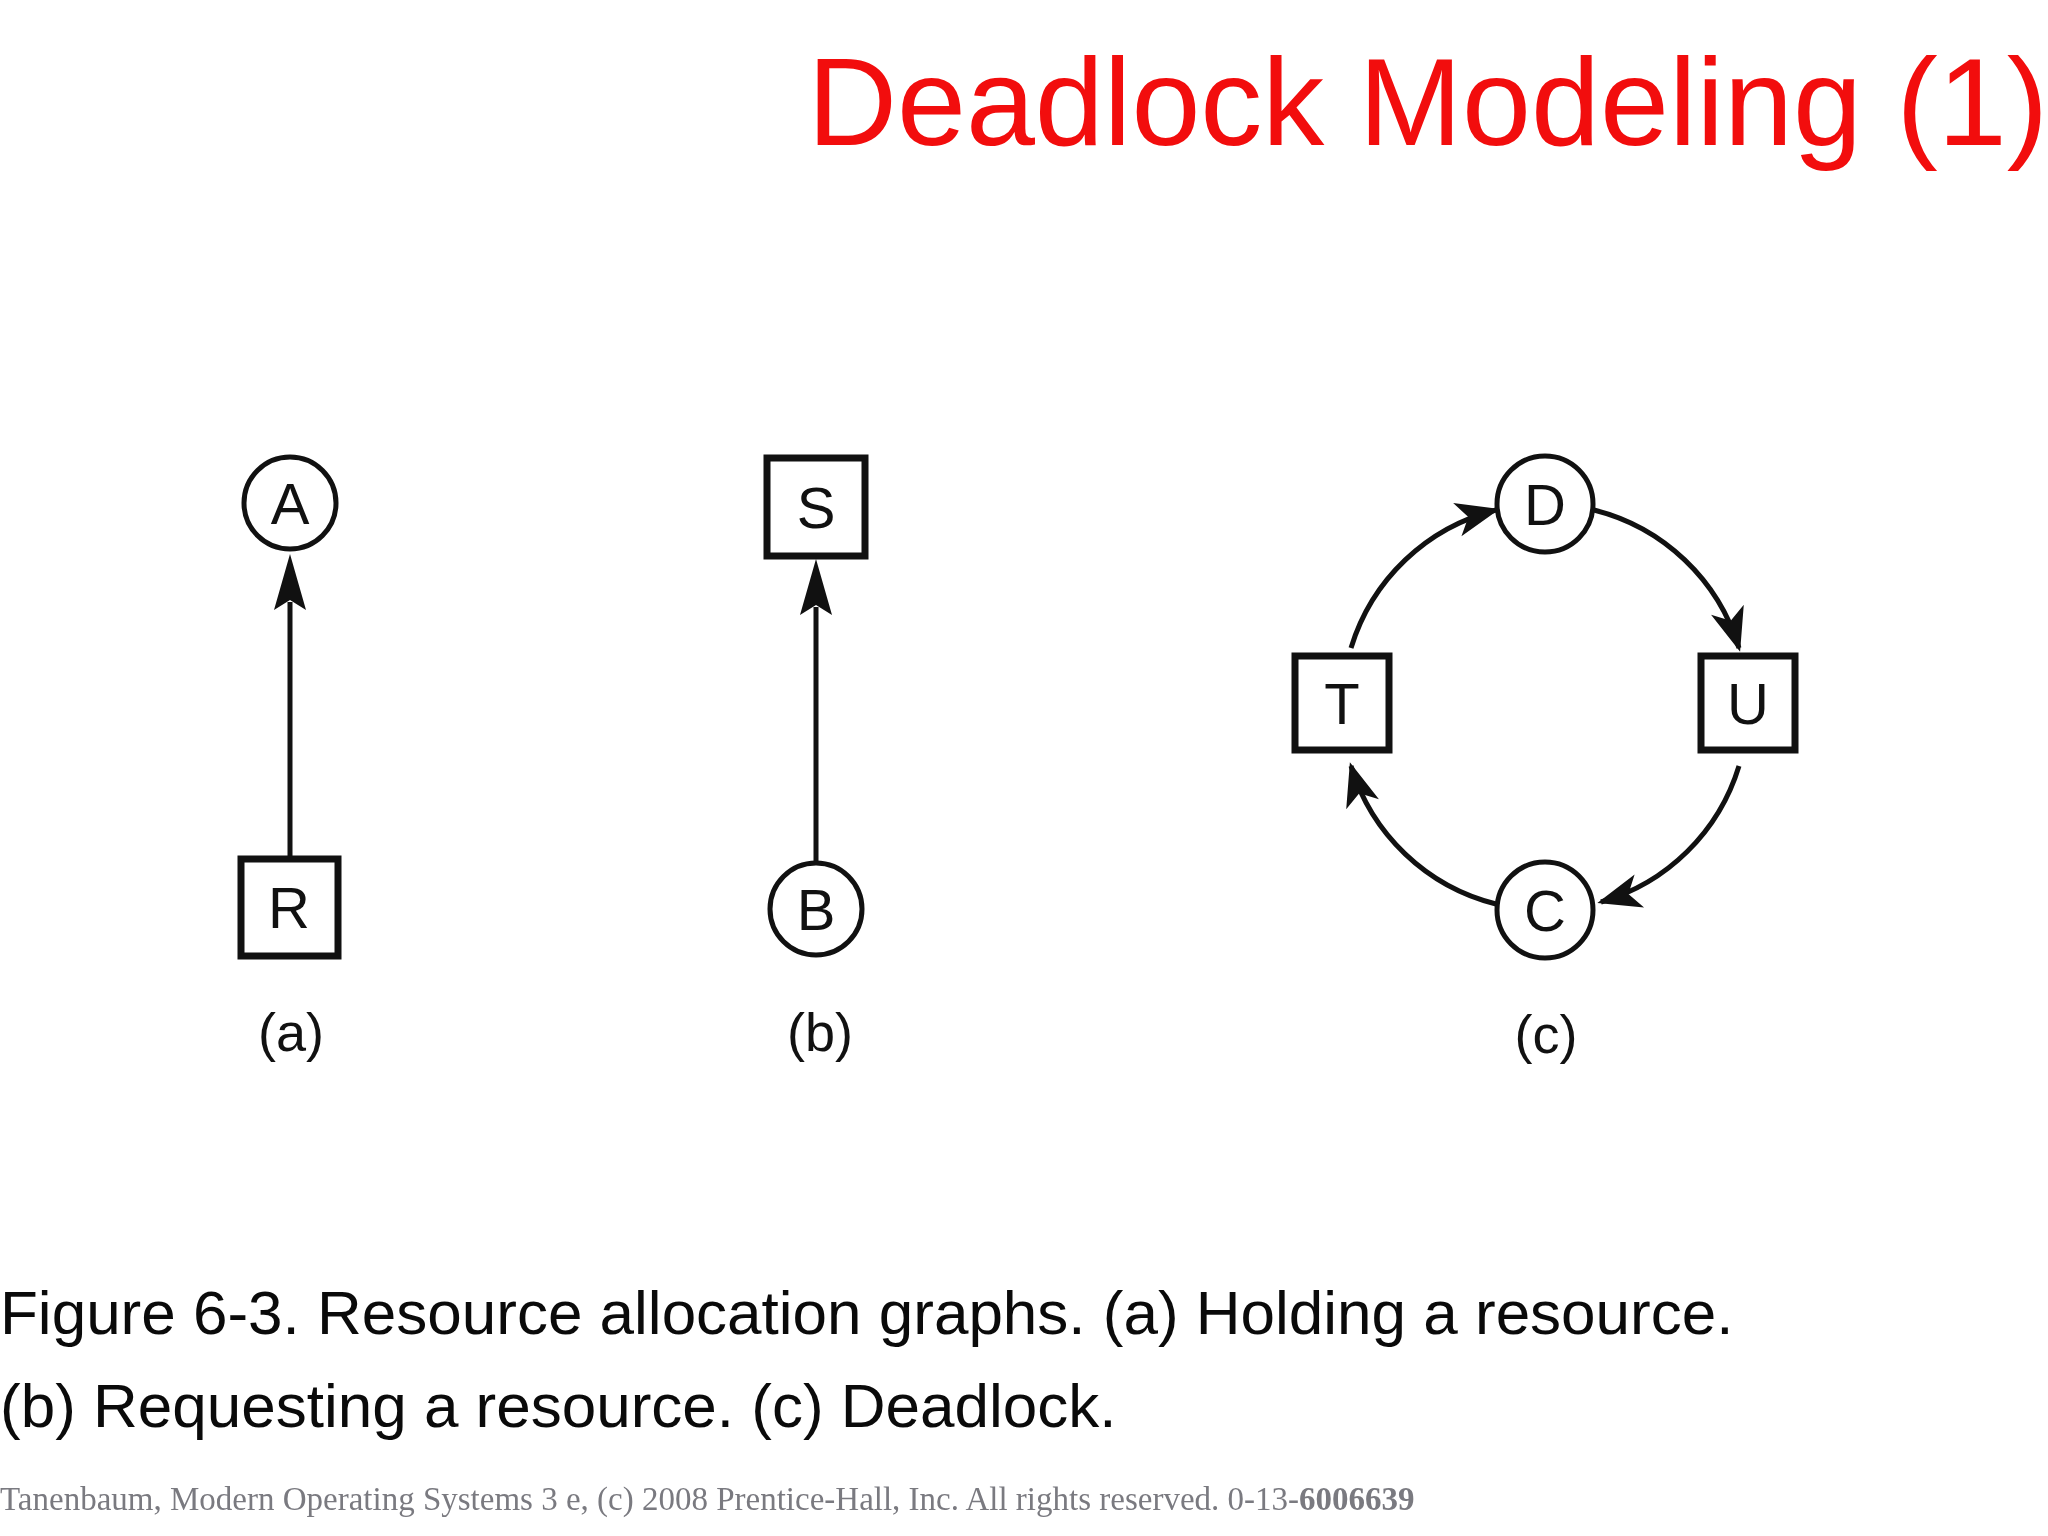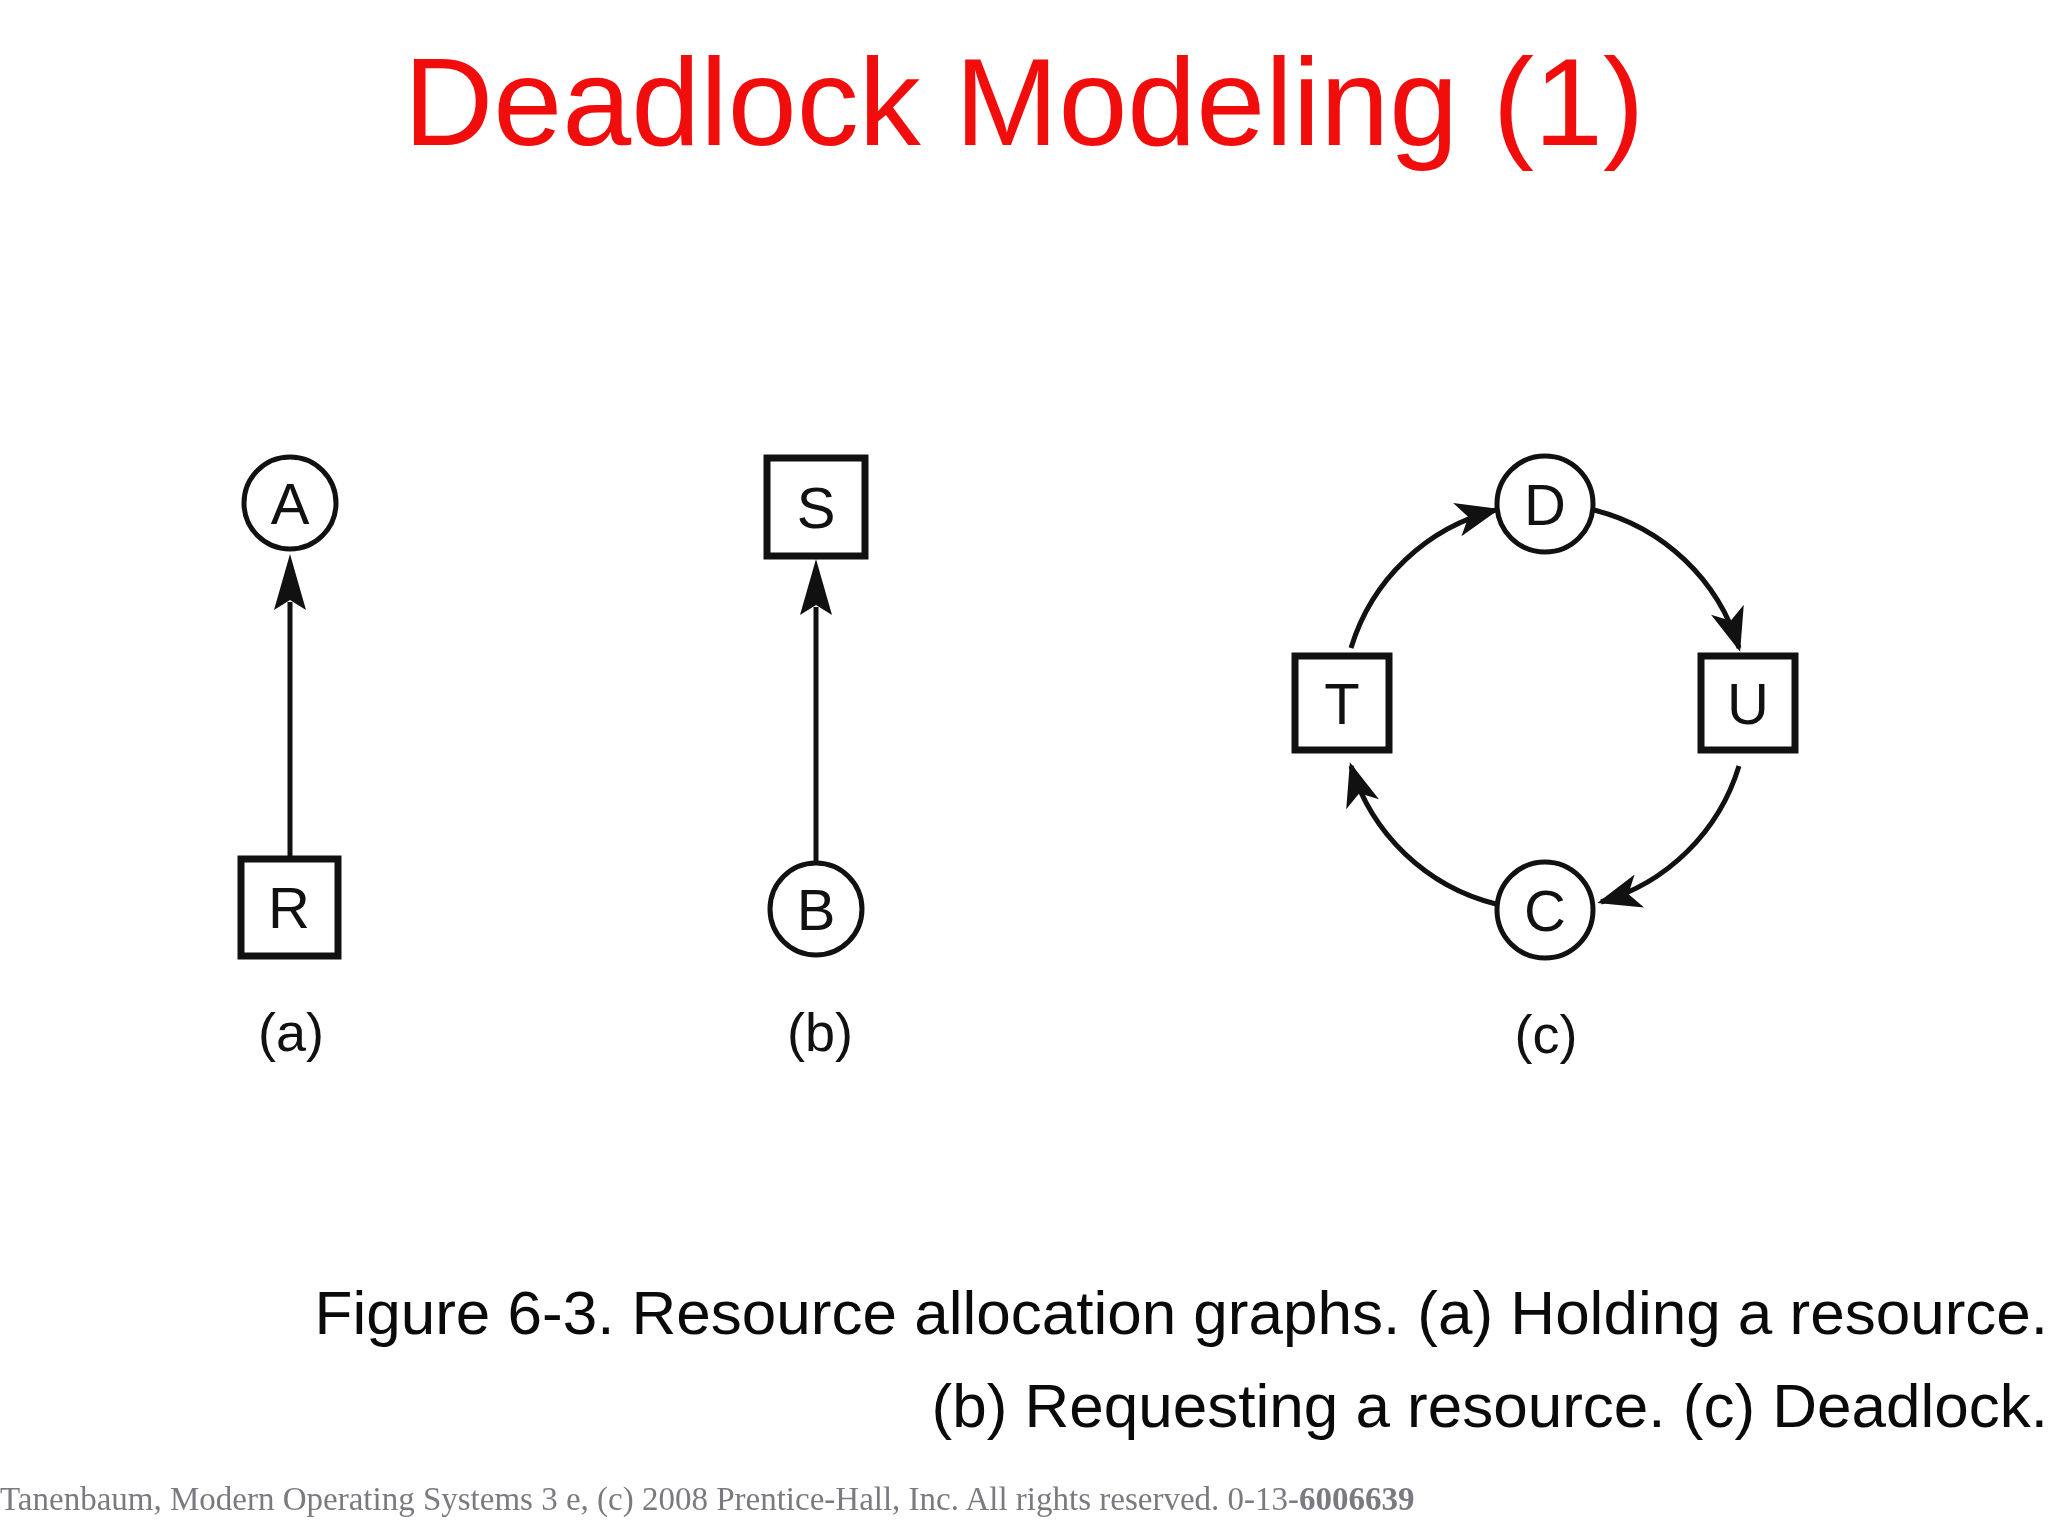--- a/index.html
+++ b/index.html
@@ -16,21 +16,21 @@
     height: 1536px;
     background: #ffffff;
     overflow: hidden;
   }
   .title {
     position: absolute;
     top: 28px;
     left: 0;
     width: 2048px;
     margin: 0;
-    text-align: center;
+    text-align: right;
     font-size: 124px;
     font-weight: 400;
     letter-spacing: 0px;
     color: #f20d0d;
     line-height: 1.2;
   }
   .diagram {
     position: absolute;
     left: 0;
     top: 0;
@@ -55,21 +55,21 @@
   }
   .edge {
     fill: none;
     stroke: #111111;
   }
   .caption {
     position: absolute;
     top: 1266px;
     left: 0;
     width: 2048px;
-    text-align: right;
+    text-align: left;
     color: #0a0a0a;
     font-size: 62px;
     line-height: 1.5;
     font-weight: 400;
   }
   .footer {
     position: absolute;
     top: 1481px;
     left: 0;
     width: 2048px;

